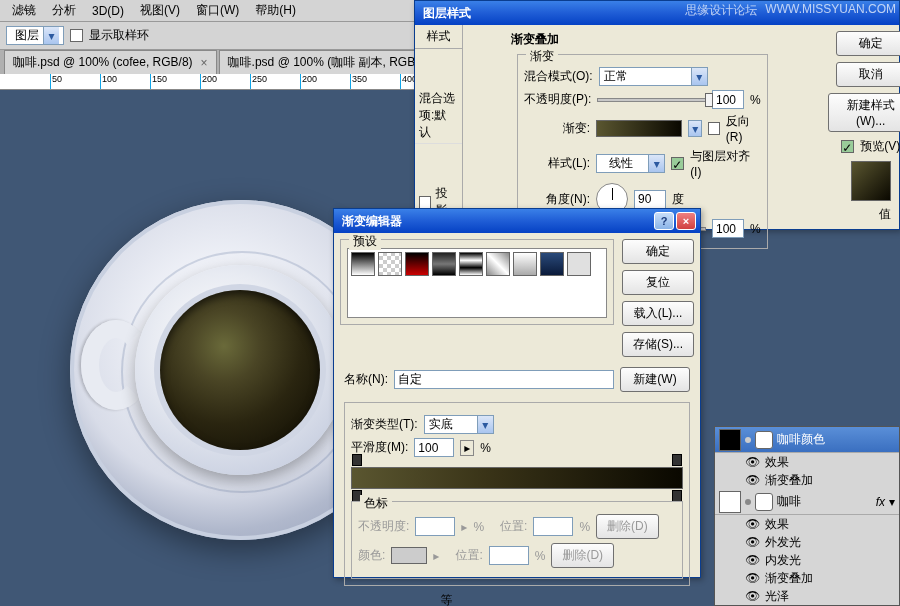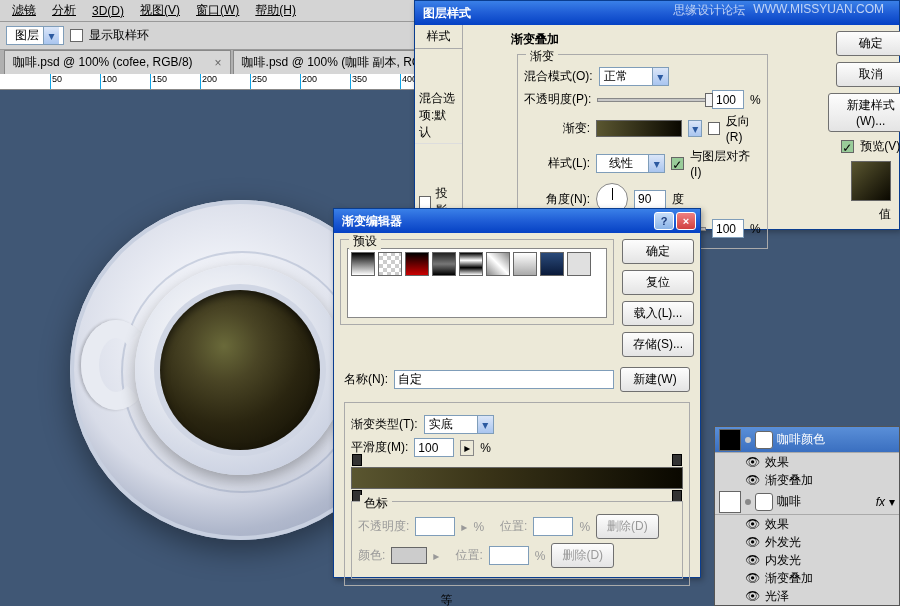--- a/index.html
+++ b/index.html
@@ -1,29 +1,29 @@
 <!DOCTYPE html>
 <html><head>
 <meta charset="utf-8">
 <style>
 * { margin: 0; padding: 0; box-sizing: border-box; font-family: "SimSun", Arial, sans-serif; font-size: 12px; }
 body { background: #b8b8b8; width: 900px; height: 606px; overflow: hidden; position: relative; }
 
 
 .menubar { background: #d4d4d4; height: 22px; display: flex; align-items: center; padding-left: 4px; border-bottom: 1px solid #999; }
-.menubar span { padding: 2px 8px; text-decoration: underline; }
+.menubar span { padding: 2px 8px; }
 
 
 .optbar { background: #d4d4d4; height: 28px; display: flex; align-items: center; padding: 0 6px; border-bottom: 1px solid #999; gap: 6px; }
 .opt-sel { background: #e8e8e8; border: 1px solid #888; padding: 1px 4px; }
 .chk { width: 13px; height: 13px; border: 1px solid #666; background: #fff; display: inline-block; vertical-align: middle; }
 
 
 .tabs { background: #b0b0b0; height: 24px; display: flex; align-items: flex-end; padding-left: 4px; gap: 2px; }
-.tab { background: #d6d6d6; padding: 3px 8px; border: 1px solid #888; border-bottom: none; display: flex; align-items: center; gap: 18px; margin-top: 24px; }
+.tab { background: #d6d6d6; padding: 3px 8px; border: 1px solid #888; border-bottom: none; display: flex; align-items: center; gap: 4px; margin-top: 24px; }
 .tab-x { color: #666; margin-left: 4px; }
 
 
 .ruler { background: #fff; height: 16px; border-bottom: 1px solid #888; display: flex; font-size: 9px; overflow: hidden; position: relative; }
 .ruler-tick { position: absolute; top: 0; width: 1px; height: 16px; background: #0ea5e9; }
 .ruler-tick span { position: absolute; left: 2px; top: 0; font-size: 9px; }
 
 
 .canvas { background: #405775; height: 516px; position: relative; }
 .saucer { width: 340px; height: 340px; border-radius: 50%; background: radial-gradient(circle at 45% 40%, #ffffff 0%, #f0f2f8 25%, #d8dce8 55%, #b0b8cc 70%, #8894b0 100%); position: absolute; left: 70px; top: 110px; box-shadow: 0 10px 30px rgba(0,0,0,0.4), inset 0 0 0 4px #c8d0e0; }
@@ -74,21 +74,21 @@
 
 
 .layers { position: absolute; right: 0; top: 426px; width: 186px; height: 180px; background: #d6d6d6; border: 1px solid #555; }
 .layer-row { display: flex; align-items: center; height: 26px; border-bottom: 1px solid #aaa; padding: 0 4px; gap: 4px; }
 .layer-row.sel { background: linear-gradient(#5a8fd8,#3a6fc0); color: #fff; }
 .lthumb { width: 22px; height: 22px; border: 1px solid #666; background: #fff; }
 .eye { width: 14px; height: 14px; }
 .sublayer { padding-left: 30px; height: 18px; display: flex; align-items: center; gap: 6px; font-size: 11px; }
 
 
-.wm { position: absolute; right: 16px; top: 2px; color: #fff; font-size: 11px; opacity: 0.7; z-index: 50; display: flex; gap: 8px; margin-left: 19px; }
+.wm { position: absolute; right: 4px; top: 2px; color: #fff; font-size: 11px; opacity: 0.7; z-index: 50; display: flex; gap: 8px; margin-left: 19px; }
 
 .preview-sw { width: 40px; height: 40px; border: 1px solid #666; background: linear-gradient(135deg, #5a5630, #0a0800); }
 </style>
 </head>
 <body>
 
 <div class="wm">
   <span>思缘设计论坛</span>
   <span>WWW.MISSYUAN.COM</span>
 </div>
@@ -198,21 +198,21 @@
           <span class="chk"></span>
           <span>纹理</span>
         </div>
     </div>
     <div class="ls-main">
       <div style="font-weight:bold;margin-bottom:4px">渐变叠加</div>
       <div class="group">
         <span class="group-label">渐变</span>
         <div class="row">
           <label>混合模式(O):</label>
-          <span class="dropdown" style="width:70px">
+          <span class="dropdown" style="width:109px">
               <span style="flex:1;padding:0 4px">正常</span>
               <span class="dropdown-arrow">▾</span>
             </span>
         </div>
         <div class="row">
           <label>不透明度(P):</label>
           <div class="slider" style="width:110px">
               <div class="slider-thumb" style="left:100%"></div>
             </div>
           <input type="text" style="width: 32px;" value="100">

